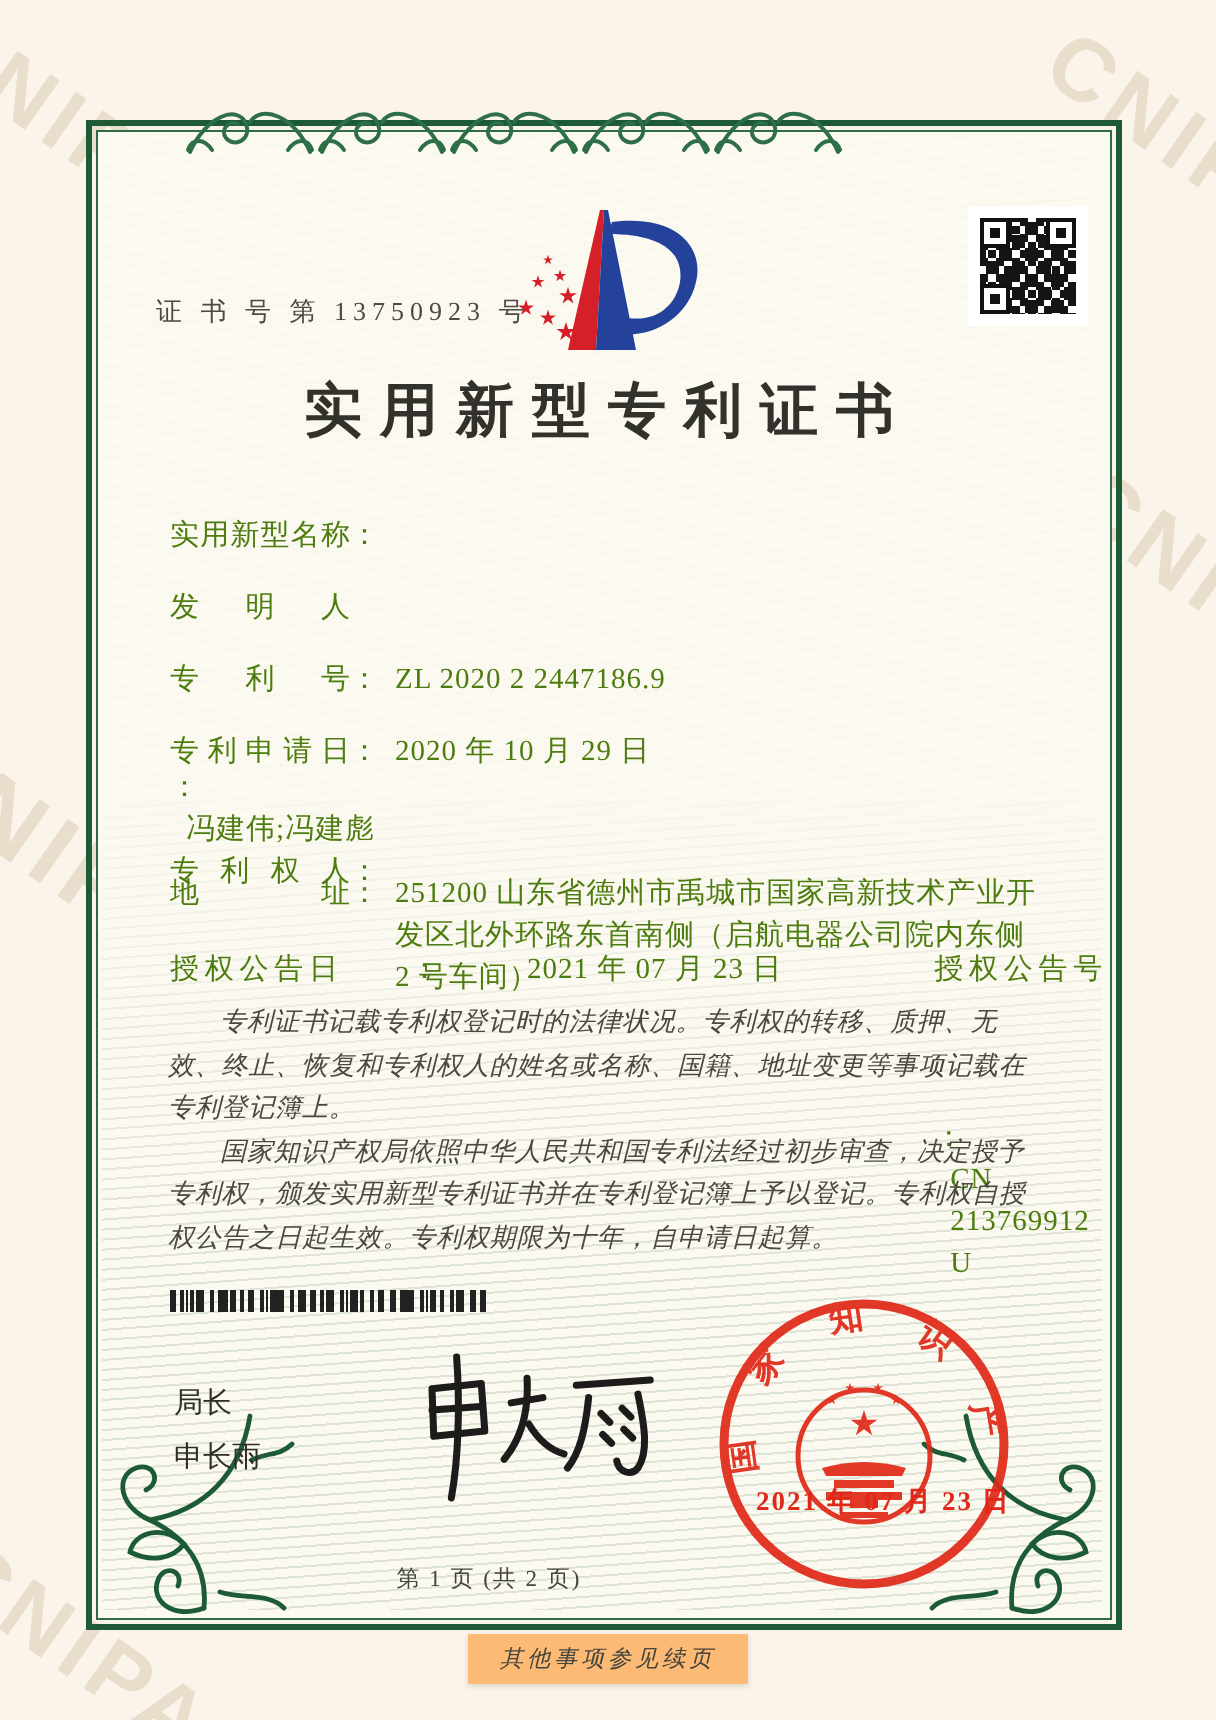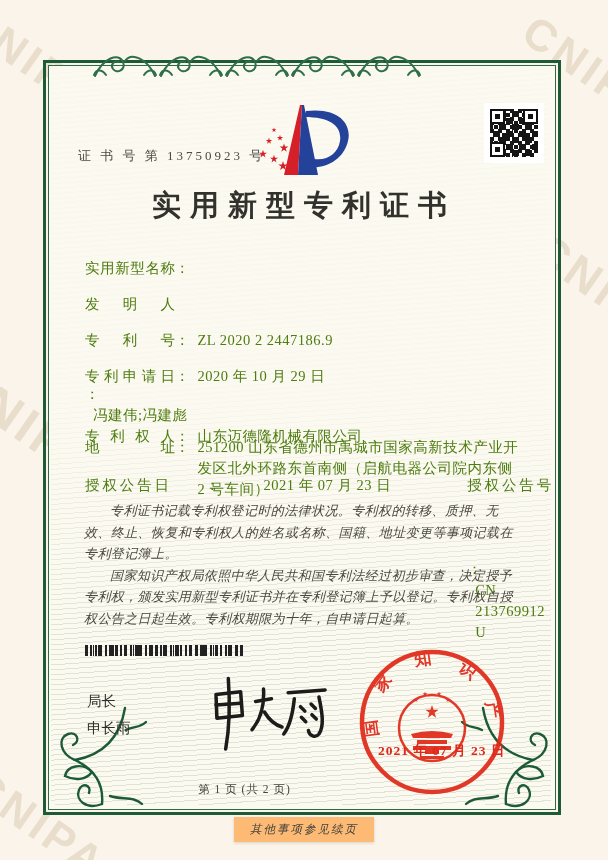--- a/index.html
+++ b/index.html
@@ -192,21 +192,20 @@
     <span class="fvalue">ZL 2020 2 2447186.9</span>
   </div>
   <div class="row" style="top:366px;">
     <span class="flabel">专利申请日</span>
       <span class="colon">：</span>
     <span class="fvalue">2020 年 10 月 29 日</span>
   </div>
   <div class="row" style="top:402px;margin-top:24px;">
     <span class="flabel">专利权人</span>
       <span class="colon">：</span>
-    <span class="fvalue">山东迈德隆机械有限公司</span>
   </div>
   <div class="row" style="top:437px;">
     <span class="flabel">地址</span>
       <span class="colon">：</span>
     <span class="fvalue">251200 山东省德州市禹城市国家高新技术产业开发区北外环路东首南侧（启航电器公司院内东侧 2 号车间）</span>
   </div>
   <div class="row row2cols" style="top:475px;gap:36px;">
     <span class="flabel">授权公告日</span>
       <span class="colon">：</span>
     <span class="fvalue" style="flex:0 0 auto;">2021 年 07 月 23 日</span>

